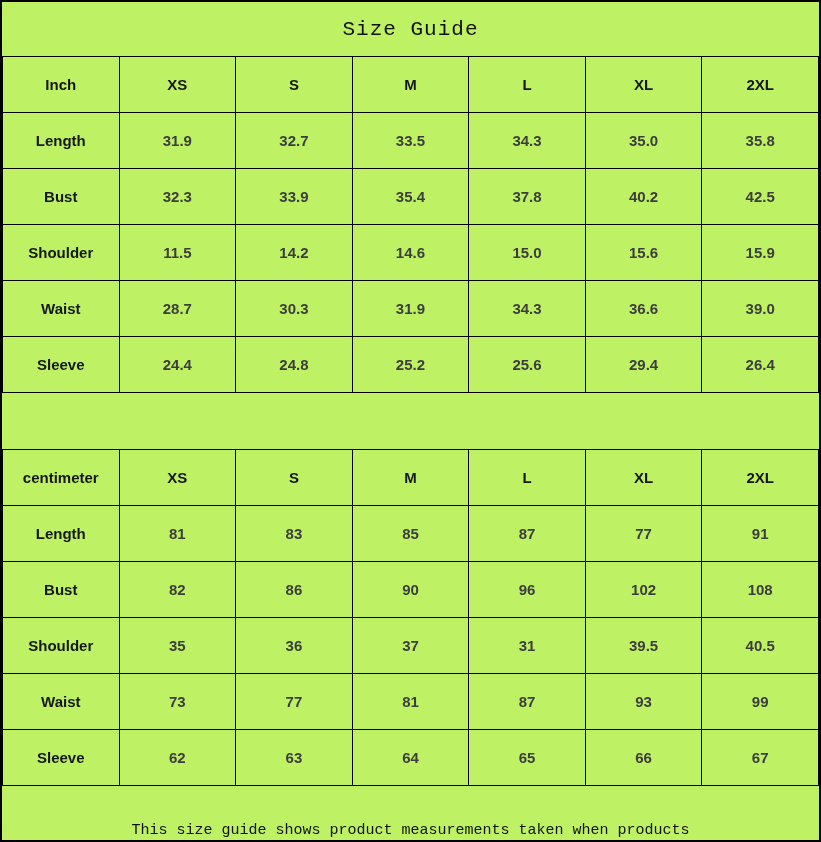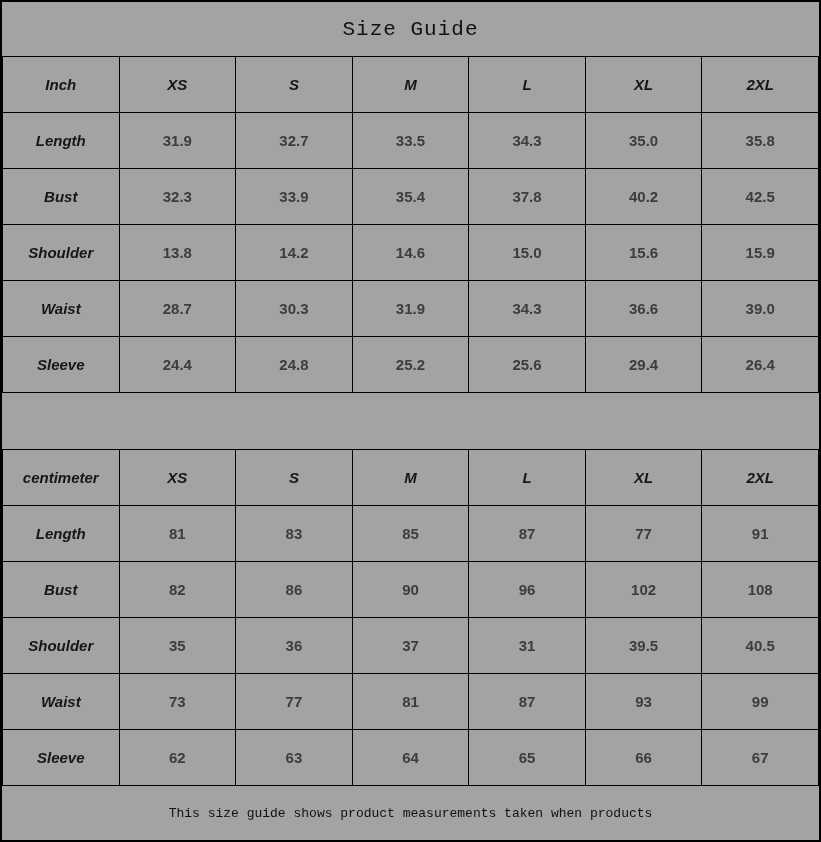--- a/index.html
+++ b/index.html
@@ -1,42 +1,42 @@
 <!DOCTYPE html>
 <html><head>
 <meta charset="utf-8">
 <style>
   html,body{margin:0;padding:0;background:#ffffff;}
   .page{
     width:821px;height:842px;box-sizing:border-box;
-    border:2px solid #000;background:#a3a3a3;
+    border:2px solid #000;background:#bef264;
     font-family:"Liberation Sans",sans-serif;
     display:flex;flex-direction:column;overflow:hidden;
   }
   .title-row{
     flex:0 0 54px;display:flex;align-items:center;justify-content:center;
     font-family:"Liberation Mono",monospace;
     font-size:21px;color:#111;letter-spacing:1px;
   }
   table.size-table{
     border-collapse:collapse;width:100%;table-layout:fixed;flex:0 0 auto;
   }
   table.size-table tr{height:56px;}
   table.size-table th, table.size-table td{
     border:1px solid #000;text-align:center;vertical-align:middle;
     font-size:15px;padding:0;
   }
-  table.size-table th{font-weight:bold;color:#161616;font-style:italic;}
+  table.size-table th{font-weight:bold;color:#161616;}
   table.size-table td{font-weight:bold;color:#3d3d3d;}
   .spacer-row{flex:0 0 56px;}
   .footer-row{
     flex:1 1 auto;display:flex;flex-direction:row;
-    align-items:center;justify-content:center;
+    align-items:flex-end;justify-content:center;
     font-family:"Liberation Mono",monospace;
-    font-size:13px;color:#111;line-height:19px;
+    font-size:15px;color:#111;line-height:19px;
   }
 </style>
 </head>
 <body>
 
 <div class="page">
   <div class="title-row">Size Guide</div>
 
   <table class="size-table">
       <thead>
@@ -64,21 +64,21 @@
           <th>Bust</th>
           <td>32.3</td>
           <td>33.9</td>
           <td>35.4</td>
           <td>37.8</td>
           <td>40.2</td>
           <td>42.5</td>
         </tr>
         <tr>
           <th>Shoulder</th>
-          <td>13.8</td>
+          <td>11.5</td>
           <td>14.2</td>
           <td>14.6</td>
           <td>15.0</td>
           <td>15.6</td>
           <td>15.9</td>
         </tr>
         <tr>
           <th>Waist</th>
           <td>28.7</td>
           <td>30.3</td>

